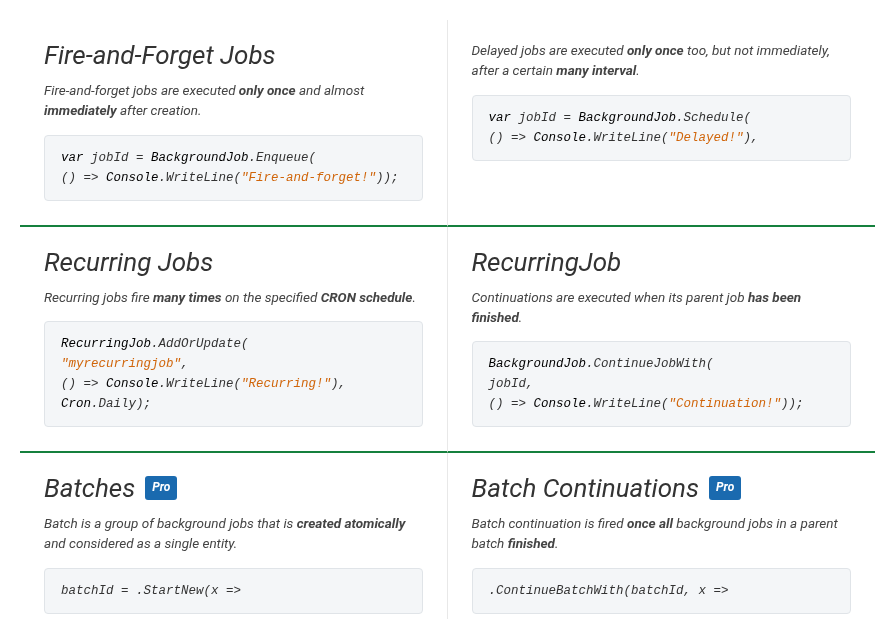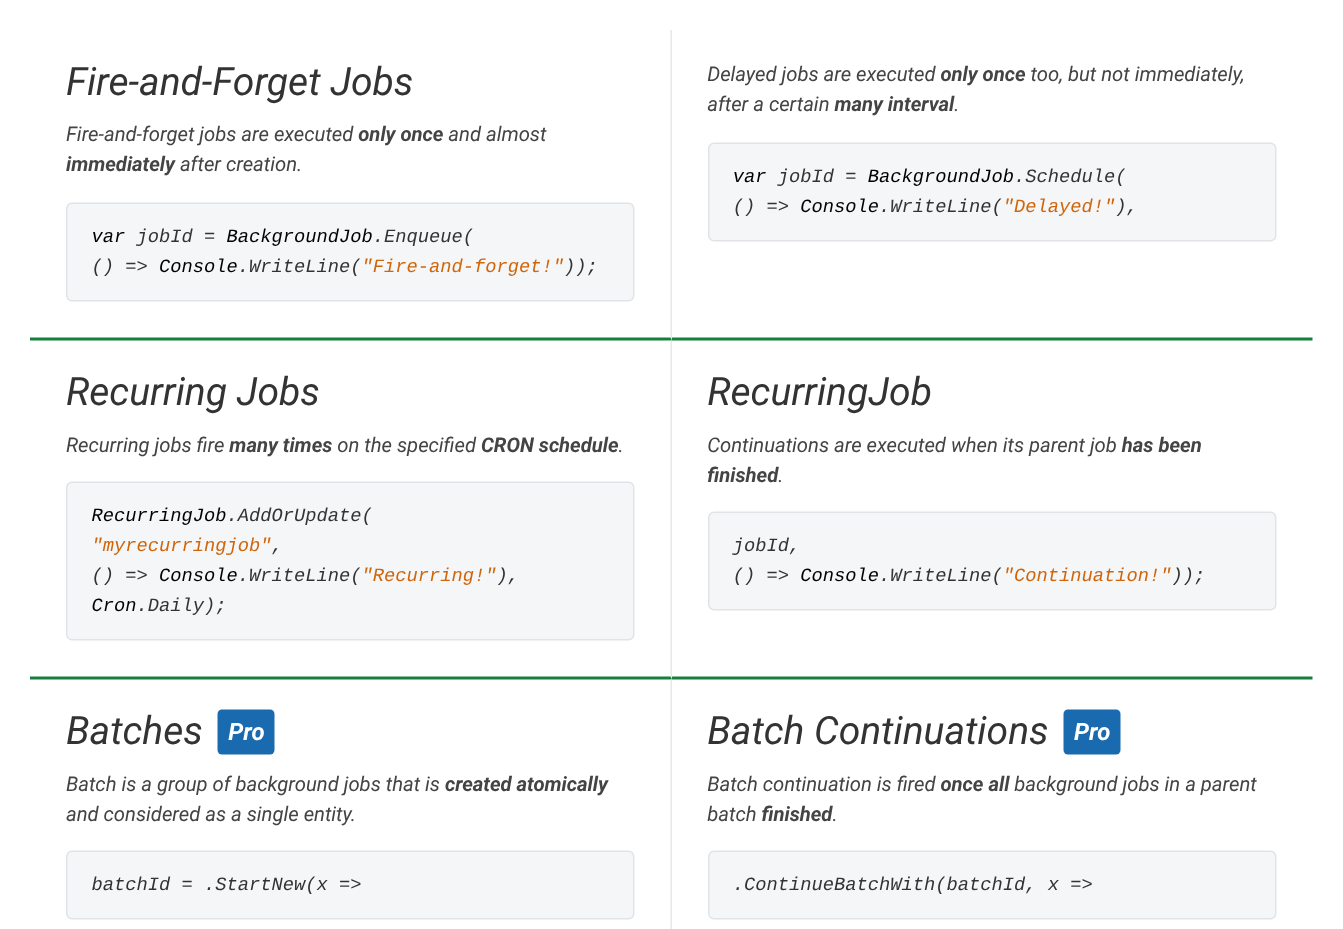--- a/index.html
+++ b/index.html
@@ -50,21 +50,21 @@
       font-size: 12.5px;
       line-height: 1.6;
       color: #333;
     }
     .kw { color: #000000; }
     .str { color: #d0650a; }
     .pro-badge {
       display: inline-block;
       background: #1a6aaf;
       color: #fff;
-      font-size: 16px;
+      font-size: 12px;
       font-weight: 700;
       padding: 2px 7px;
       border-radius: 3px;
       vertical-align: middle;
       line-height: 1.6;
     }
   </style>
 </head>
 <body>
 
@@ -91,20 +91,21 @@
         <div><span class="kw">RecurringJob</span>.AddOrUpdate(</div>
         <div>    <span class="str">"myrecurringjob"</span>,</div>
         <div>    () =&gt; <span class="kw">Console</span>.WriteLine(<span class="str">"Recurring!"</span>),</div>
         <div>    <span class="kw">Cron</span>.Daily);</div>
       </div>
     </div>
     <div class="cell">
       <h2>RecurringJob</h2>
       <p>Continuations are executed when its parent job <strong>has been finished</strong>.</p>
       <div class="code-block">
+        <div><span class="kw">BackgroundJob</span>.ContinueJobWith(</div>
         <div>    jobId,</div>
         <div>    () =&gt; <span class="kw">Console</span>.WriteLine(<span class="str">"Continuation!"</span>));</div>
       </div>
     </div>
     <div class="cell">
       <h2>Batches<span class="pro-badge">Pro</span></h2>
       <p>Batch is a group of background jobs that is <strong>created atomically</strong> and considered as a single entity.</p>
       <div class="code-block">
         <div> batchId = .StartNew(x =&gt;</div>
       </div>

